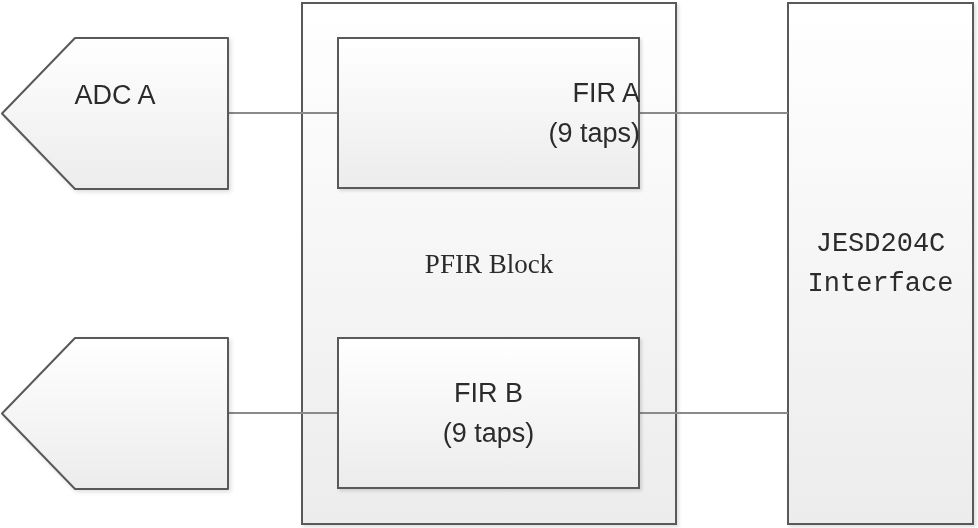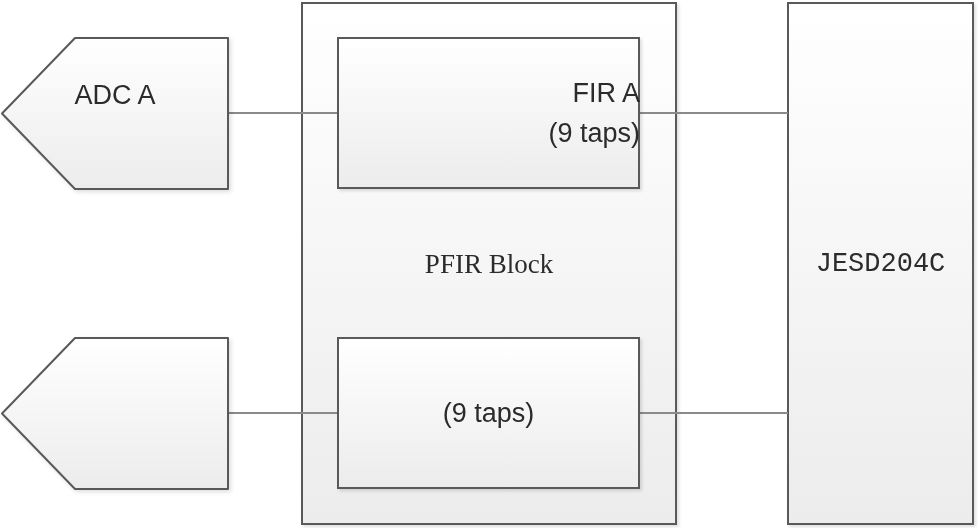--- a/index.html
+++ b/index.html
@@ -106,22 +106,24 @@
   </svg>
 
   <div class="label label-adc-a">
     <div>ADC A</div>
   </div>
   <div class="label label-fir-a">
     <div>FIR A</div>
     <div>(9 taps)</div>
   </div>
   <div class="label label-fir-b">
+    <div>FIR B</div>
     <div>(9 taps)</div>
   </div>
   <div class="label label-pfir">
     <div>PFIR Block</div>
   </div>
   <div class="label label-jesd">
     <div>JESD204C</div>
+    <div>Interface</div>
   </div>
 
 </div>
 
 </body></html>

